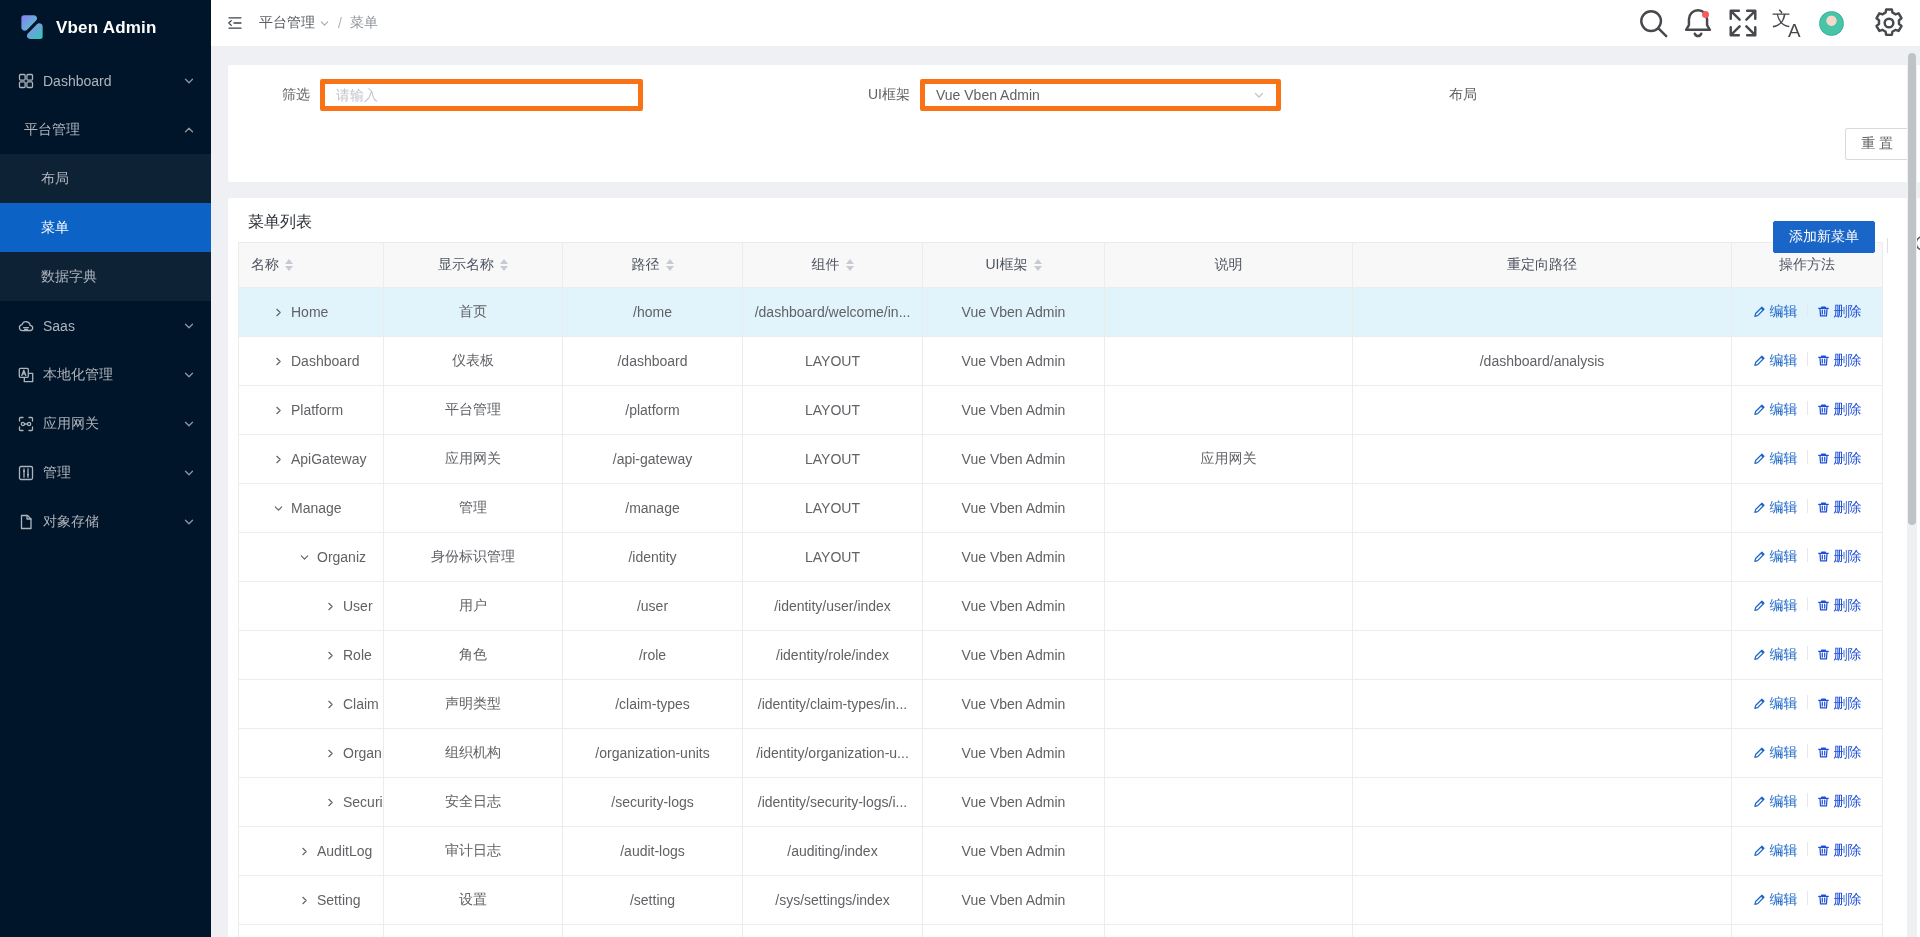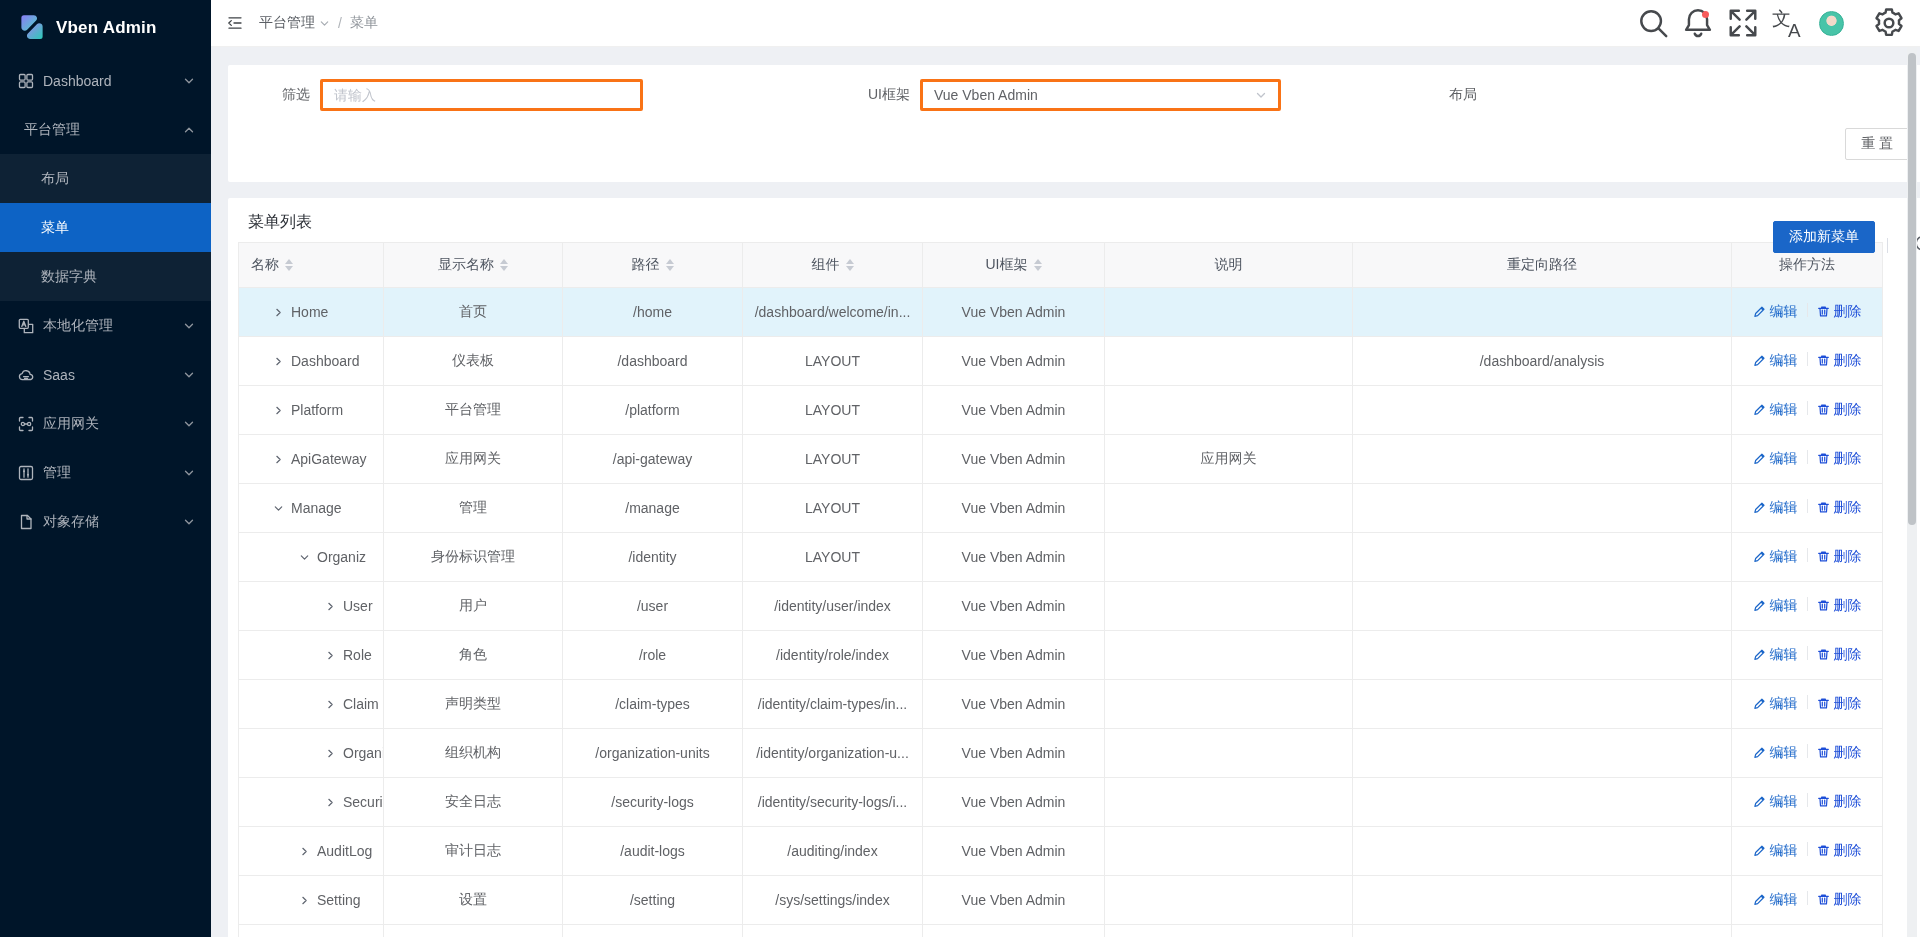--- a/index.html
+++ b/index.html
@@ -47,21 +47,21 @@
 
   
   .content { position:absolute; left:211px; top:47px; width:1830px; height:890px;
     overflow:hidden; padding:18px 28px 0 17px; }
   .card { background:#fff; border-radius:2px; }
 
   .filter-card { height:117px; padding:14px 14px 0 0; }
   .f-row { display:flex; align-items:center; }
   .f-group { display:flex; align-items:center; }
   .f-label { text-align:right; padding-right:10px; color:#606266; white-space:nowrap; }
-  .ctrl { height:32px; border:3px solid #f97316; border-radius:2px; background:#fff;
+  .ctrl { height:32px; border:5px solid #f97316; border-radius:2px; background:#fff;
     display:flex; align-items:center; padding:0 11px; font-size:14px; color:#606266; }
   input.ctrl { outline:none; width:323px; }
   input.ctrl::placeholder { color:#c0c4cc; }
   .sel { justify-content:space-between; cursor:pointer; }
   .sel .ph { color:#c0c4cc; }
   .sel .sel-chev { width:12px; height:12px; color:#c0c4cc; display:inline-flex; }
   .f-btn-row { display:flex; justify-content:flex-end; gap:12px; margin-top:17px;
     padding-right:14px; }
   .btn { height:32px; padding:0 15px; border-radius:2px; font-size:14px;
     display:inline-flex; align-items:center; justify-content:center; cursor:pointer;
@@ -159,40 +159,40 @@
             <path d="M2.5 7.8 6 4.2l3.5 3.6"></path>
           </svg>
         </span>
       </div>
       <div class="menu-sub">布局</div>
       <div class="menu-sub selected">菜单</div>
       <div class="menu-sub">数据字典</div>
       <div class="menu-item">
         <span class="mi-wrap">
           <svg class="icon-stroke" viewBox="0 0 16 16" stroke-width="1.3">
+            <path d="M4.4 12.6a3 3 0 0 1-.3-5.98A4.1 4.1 0 0 1 12.1 7.4a2.6 2.6 0 0 1 .7 5.1z"></path>
+            <path d="M5.6 9.7h4.8 M6.6 11.4h2.8"></path>
+          </svg>
+        </span>
+        <span class="label">Saas</span>
+        <span class="chev">
+          <svg class="icon-stroke" viewBox="0 0 12 12" stroke-width="1.5">
+            <path d="M2.5 4.2 6 7.8l3.5-3.6"></path>
+          </svg>
+        </span>
+      </div>
+      <div class="menu-item">
+        <span class="mi-wrap">
+          <svg class="icon-stroke" viewBox="0 0 16 16" stroke-width="1.3">
             <rect x="1.3" y="1.3" width="9" height="9" rx="1"></rect>
             <path d="M3.8 8.4 5.8 3.2 7.8 8.4 M4.5 6.9h2.6"></path>
             <path d="M11 6.3h3.7v8.4H6.3V11"></path>
           </svg>
         </span>
         <span class="label">本地化管理</span>
-        <span class="chev">
-          <svg class="icon-stroke" viewBox="0 0 12 12" stroke-width="1.5">
-            <path d="M2.5 4.2 6 7.8l3.5-3.6"></path>
-          </svg>
-        </span>
-      </div>
-      <div class="menu-item">
-        <span class="mi-wrap">
-          <svg class="icon-stroke" viewBox="0 0 16 16" stroke-width="1.3">
-            <path d="M4.4 12.6a3 3 0 0 1-.3-5.98A4.1 4.1 0 0 1 12.1 7.4a2.6 2.6 0 0 1 .7 5.1z"></path>
-            <path d="M5.6 9.7h4.8 M6.6 11.4h2.8"></path>
-          </svg>
-        </span>
-        <span class="label">Saas</span>
         <span class="chev">
           <svg class="icon-stroke" viewBox="0 0 12 12" stroke-width="1.5">
             <path d="M2.5 4.2 6 7.8l3.5-3.6"></path>
           </svg>
         </span>
       </div>
       <div class="menu-item">
         <span class="mi-wrap">
           <svg class="icon-stroke" viewBox="0 0 16 16" stroke-width="1.3">
             <path d="M1.5 5V2.5a1 1 0 0 1 1-1H5 M11 1.5h2.5a1 1 0 0 1 1 1V5 M14.5 11v2.5a1 1 0 0 1-1 1H11 M5 14.5H2.5a1 1 0 0 1-1-1V11"></path>

